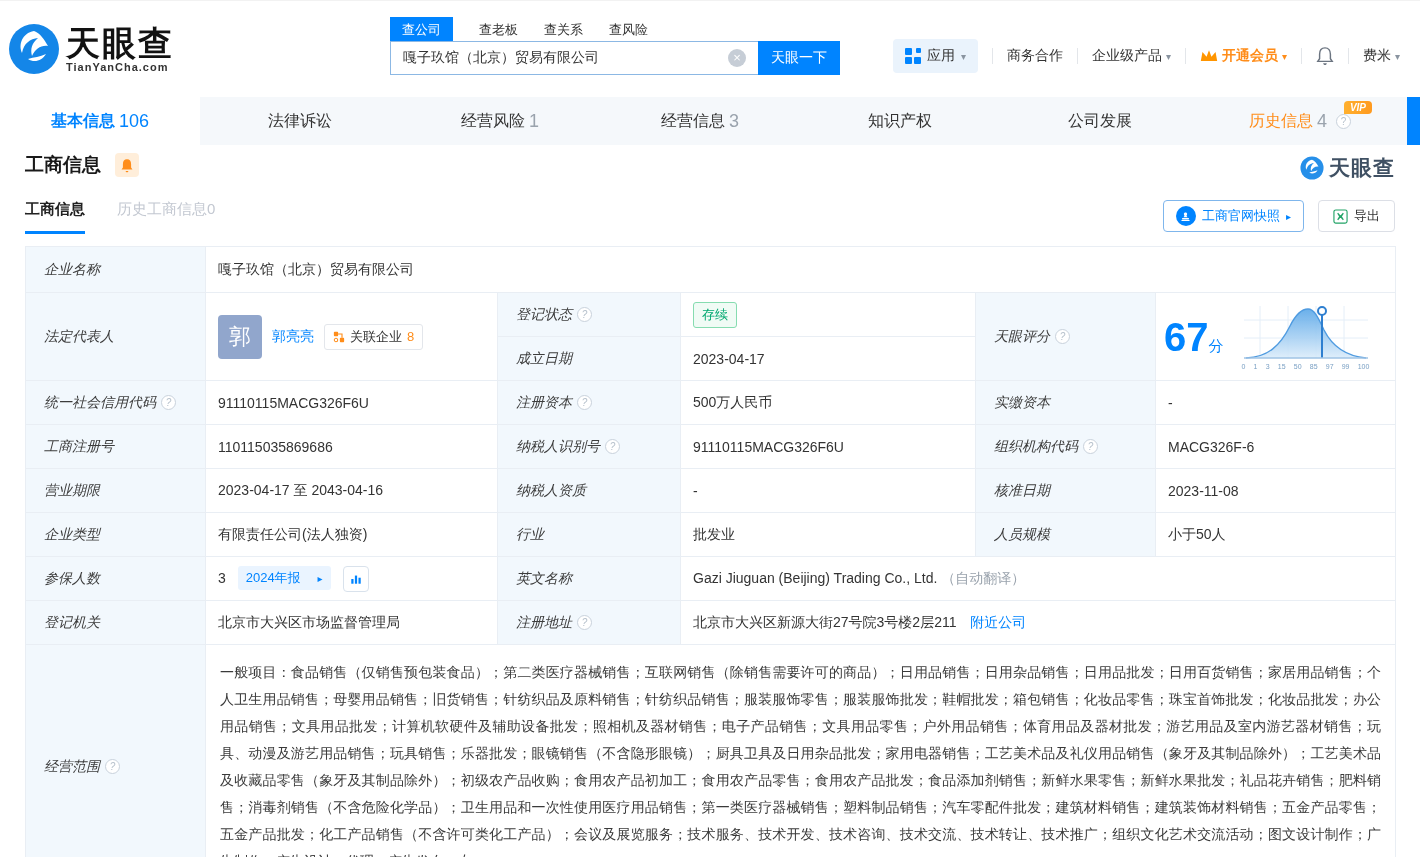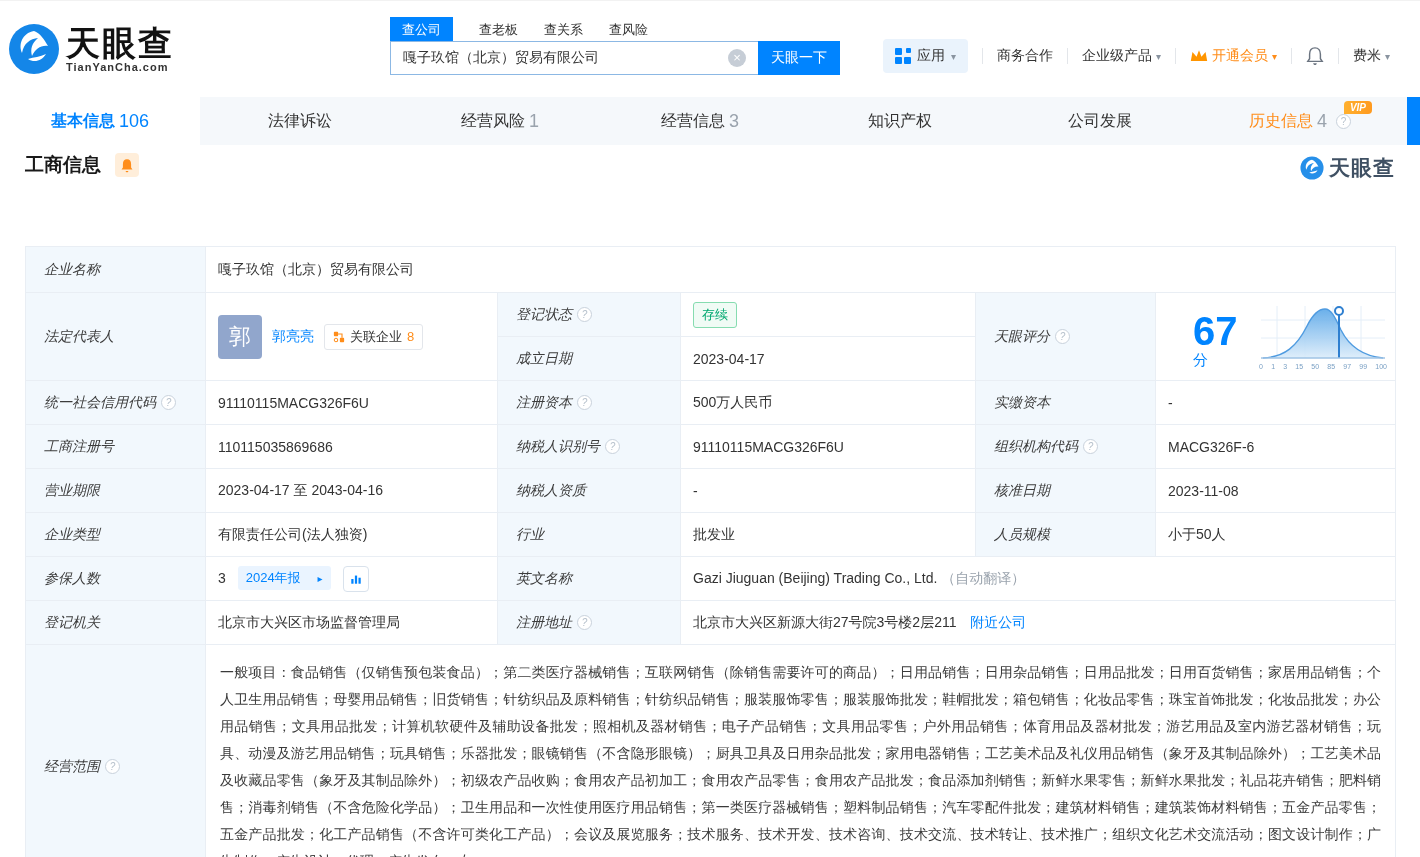--- a/index.html
+++ b/index.html
@@ -19,29 +19,29 @@
   .search-tabs { position:absolute; left:390px; top:16px; display:flex; align-items:center; gap:26px; }
   .stab { font-size:13px; color:#333; padding:4px 0; cursor:pointer; }
   .stab.active { background:#0084ff; color:#fff; padding:4px 12px; }
   .search-box { position:absolute; left:390px; top:40px; display:flex; }
   .search-input { width:368px; height:34px; border:1px solid #8cb8e4; border-right:none; padding:0 34px 0 12px;
     font-size:14px; color:#333; outline:none; font-family:inherit; }
   .clear-btn { position:absolute; left:338px; top:8px; width:18px; height:18px; border-radius:50%;
     background:#c6cdd6; color:#fff; font-size:13px; line-height:17px; text-align:center; cursor:pointer; }
   .search-btn { width:82px; height:34px; background:#0084ff; color:#fff; border:none; font-size:14px;
     cursor:pointer; font-family:inherit; }
-  .top-menu { position:absolute; right:30px; top:38px; display:flex; align-items:center; }
+  .top-menu { position:absolute; right:20px; top:38px; display:flex; align-items:center; }
   .menu-sep { width:1px; height:16px; background:#e3e6ea; margin:0 14px; }
   .apps-box { display:flex; align-items:center; gap:6px; background:#eaf3fc; border-radius:4px; padding:8px 12px; cursor:pointer; }
   .grid-ic { display:inline-grid; grid-template-columns:7px 7px; grid-gap:2px; }
   .grid-ic i { width:7px; height:7px; background:#0084ff; border-radius:1px; }
   .grid-ic i:nth-child(2){ width:5px; height:5px; align-self:start; justify-self:end;}
   .menu-item { font-size:14px; color:#333; cursor:pointer; display:flex; align-items:center; gap:4px; white-space:nowrap;}
   .caret { font-size:10px; color:#8a94a0; }
-  .vip-link { color:#ff8d1a; font-weight:normal;justify-content:center; }
+  .vip-link { color:#ff8d1a; font-weight:bold;justify-content:center; }
   .vip-link .caret { color:#ff8d1a; }
 
   
   #navbar { position:absolute; top:97px; left:0; width:1420px; height:48px; background:#f5f8fb; display:flex; }
   .ntab { width:200px; height:48px; display:flex; align-items:center; justify-content:center; gap:4px;
     font-size:16px; color:#333; cursor:pointer; position:relative; }
   .ntab .cnt { font-size:18px; color:#9aa3ad; }
   .ntab.active { background:#fff; color:#0084ff; font-weight:bold; }
   .ntab.active .cnt { color:#0084ff; font-weight:normal; }
   .ntab.orange { color:#ff8d1a;align-items:center; }
@@ -85,21 +85,21 @@
   .rel-badge { display:inline-flex; align-items:center; gap:5px; border:1px solid #e3e6eb; border-radius:3px;
     padding:3px 8px; font-size:13px; color:#333; cursor:pointer; background:#fff;}
   .rel-badge b { color:#ff8d1a; font-weight:normal; }
   .pill { display:inline-flex; align-items:center; background:#eaf4ff; color:#0084ff; font-size:13px;
     padding:3px 8px; border-radius:3px; margin:0 8px; cursor:pointer; gap:17px;}
   .pill .arr { font-size:10px; }
   .chart-btn { display:inline-flex; width:26px; height:26px; border:1px solid #d9e2ec; border-radius:4px;
     align-items:center; justify-content:center; vertical-align:middle; cursor:pointer; background:#fff;}
   .gray { color:#9aa3ad; }
   .score-cell { padding:4px 8px !important; }
-  .score-wrap { display:flex; align-items:flex-end; gap:18px;margin-left:29px; }
+  .score-wrap { display:flex; align-items:center; gap:18px; }
   .score-num { font-size:40px; font-weight:bold; color:#0084ff; line-height:1; }
   .score-unit { font-size:15px; color:#0084ff; }
   .curve-box { display:flex; flex-direction:column; }
   .axis { display:flex; justify-content:space-between; width:128px; font-size:7px; color:#7aa0c4; margin-top:1px;}
   .scope-text { line-height:27px; text-align:justify; color:#3a3a3a; padding:8px 2px; }
   td.scope-lbl { vertical-align:middle; }
 </style>
 </head>
 <body>
 
@@ -213,20 +213,44 @@
     <div class="watermark">
       <svg width="24" height="24" viewBox="0 0 52 52">
         <circle cx="26" cy="26" r="25" fill="#1486e8"></circle>
         <path d="M26 8 C14 10 10 22 14 30 C16 20 22 16 30 15 C24 20 22 26 24 33 C27 26 33 22 40 23 C36 16 32 10 26 8 Z" fill="#fff"></path>
         <path d="M20 36 C26 40 34 38 38 31 C32 34 26 34 20 36 Z" fill="#fff"></path>
       </svg>
       <span>天眼查</span>
     </div>
   </div>
 
+  <div class="toolbar">
+    <span class="subtab">工商信息</span>
+    <span class="subtab2">历史工商信息0</span>
+    <div class="tool-btns">
+      <div class="snap-btn">
+        <span class="snap-ic">
+          <svg width="11" height="11" viewBox="0 0 16 16">
+            <path d="M8 2 C6.6 2 5.6 3 5.6 4.4 C5.6 5.4 6.2 6.2 6.6 6.8 L5 9 L11 9 L9.4 6.8 C9.8 6.2 10.4 5.4 10.4 4.4 C10.4 3 9.4 2 8 2 Z" fill="#fff"></path>
+            <rect x="3" y="10.2" width="10" height="2" rx="0.5" fill="#fff"></rect>
+            <rect x="2" y="13.2" width="12" height="1.4" rx="0.5" fill="#fff"></rect>
+          </svg>
+        </span>
+        <span>工商官网快照</span>
+        <span class="arr" style="font-size:10px;">▸</span>
+      </div>
+      <div class="exp-btn">
+        <svg width="15" height="15" viewBox="0 0 16 16">
+          <rect x="1" y="1" width="14" height="14" rx="2" fill="#fff" stroke="#21a366" stroke-width="1.2"></rect>
+          <path d="M5 4.5 L7.2 8 L5 11.5 M11 4.5 L8.8 8 L11 11.5 M5 4.5 L11 11.5 M11 4.5 L5 11.5" stroke="#21a366" stroke-width="1.3" fill="none"></path>
+        </svg>
+        <span>导出</span>
+      </div>
+    </div>
+  </div>
 
   <table id="info-table">
     <colgroup>
       <col style="width:180px">
         <col style="width:292px">
         <col style="width:183px">
       <col style="width:295px">
         <col style="width:180px">
         <col style="width:240px">
     </colgroup>

